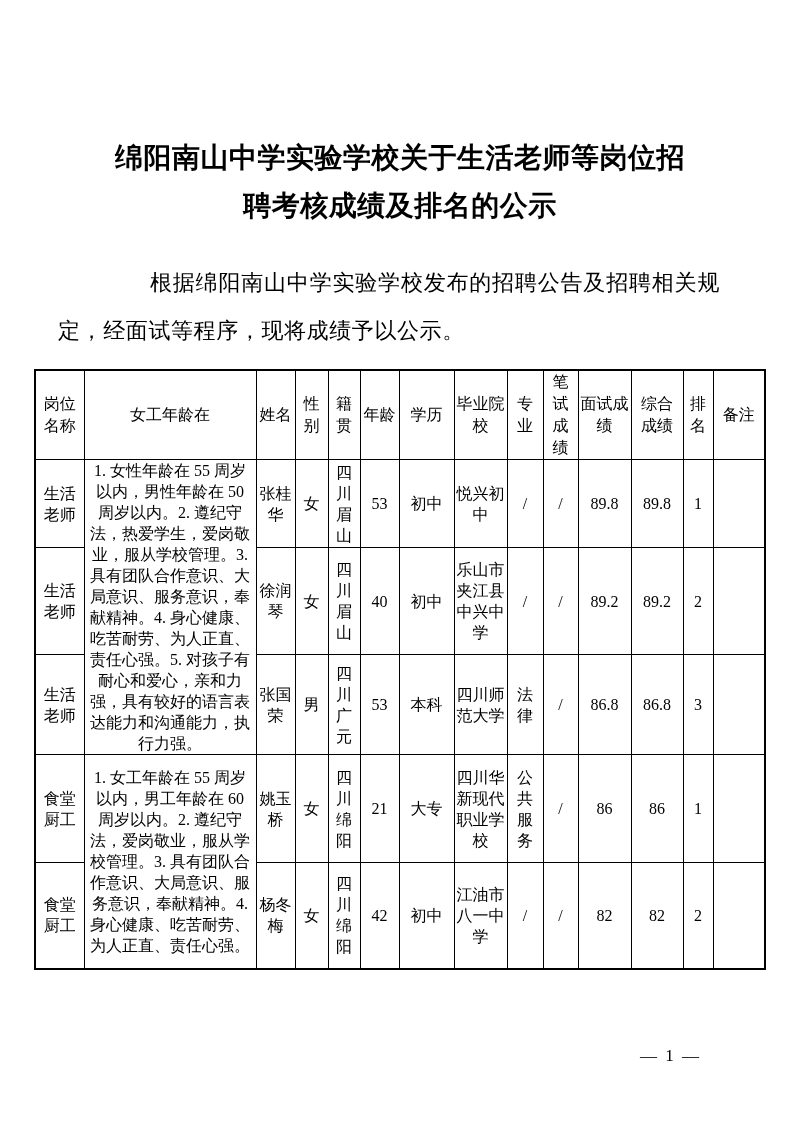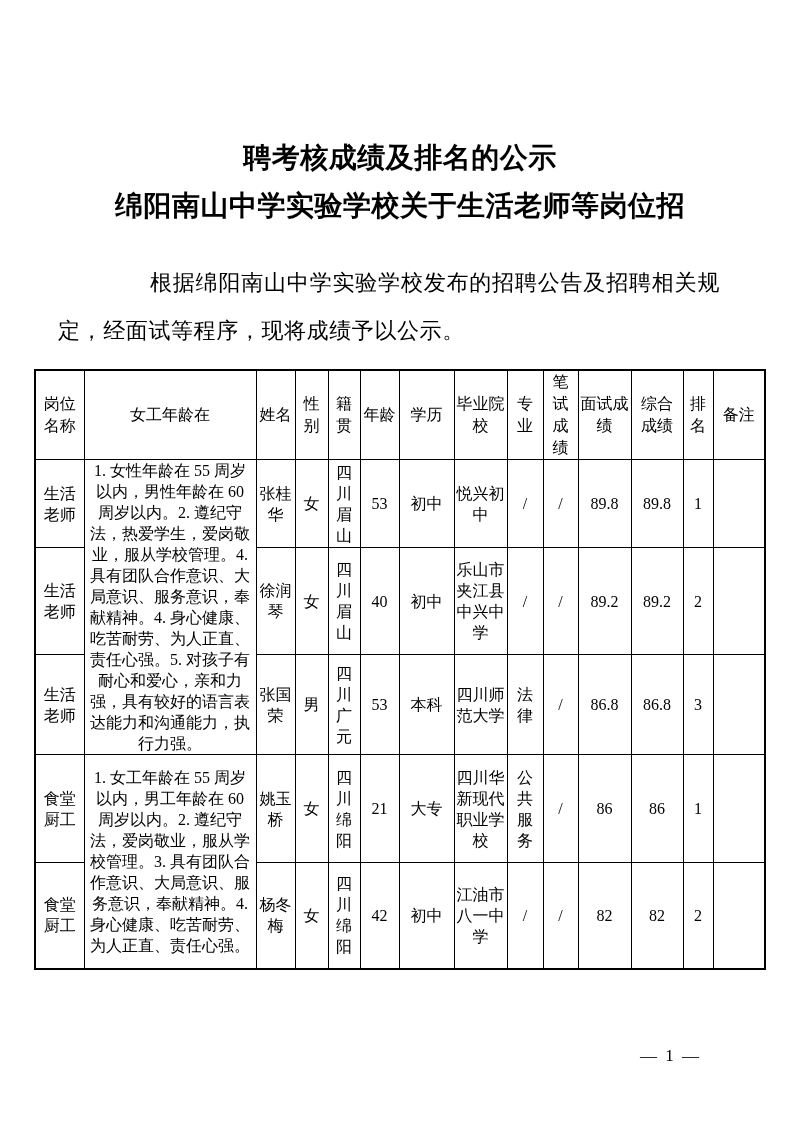--- a/index.html
+++ b/index.html
@@ -80,22 +80,22 @@
     letter-spacing: 2px;
     white-space: nowrap;
   }
 </style>
 </head>
 <body>
 
 <div class="page">
 
   <h1 class="doc-title">
+    <div>绵阳南山中学实验学校关于生活老师等岗位招</div>
     <div>聘考核成绩及排名的公示</div>
-    <div>绵阳南山中学实验学校关于生活老师等岗位招</div>
   </h1>
 
   <p class="intro">根据绵阳南山中学实验学校发布的招聘公告及招聘相关规定，经面试等程序，现将成绩予以公示。</p>
 
   <table class="score-table">
     <colgroup>
       <col style="width:49px">
         <col style="width:172px">
         <col style="width:39px">
         <col style="width:33px">
@@ -123,21 +123,21 @@
         <th class="c-major">专业</th>
         <th class="c-written">笔试成绩</th>
         <th class="c-interview">面试成绩</th>
         <th class="c-overall">综合成绩</th>
         <th class="c-rank">排名</th>
         <th class="c-note">备注</th>
       </tr>
 
       <tr style="height:88px">
         <td class="c-post">生活老师</td>
-        <td class="c-req" rowspan="3">1. 女性年龄在 55 周岁以内，男性年龄在 60 周岁以内。2. 遵纪守法，热爱学生，爱岗敬业，服从学校管理。4. 具有团队合作意识、大局意识、服务意识，奉献精神。4. 身心健康、吃苦耐劳、为人正直、责任心强。5. 对孩子有耐心和爱心，亲和力强，具有较好的语言表达能力和沟通能力，执行力强。</td>
+        <td class="c-req" rowspan="3">1. 女性年龄在 55 周岁以内，男性年龄在 50 周岁以内。2. 遵纪守法，热爱学生，爱岗敬业，服从学校管理。3. 具有团队合作意识、大局意识、服务意识，奉献精神。4. 身心健康、吃苦耐劳、为人正直、责任心强。5. 对孩子有耐心和爱心，亲和力强，具有较好的语言表达能力和沟通能力，执行力强。</td>
         <td class="c-name">张桂华</td>
         <td class="c-gender">女</td>
         <td class="c-origin">四川眉山</td>
         <td class="c-age">53</td>
         <td class="c-edu">初中</td>
         <td class="c-school">悦兴初中</td>
         <td class="c-major">/</td>
         <td class="c-written">/</td>
         <td class="c-interview">89.8</td>
         <td class="c-overall">89.8</td>

